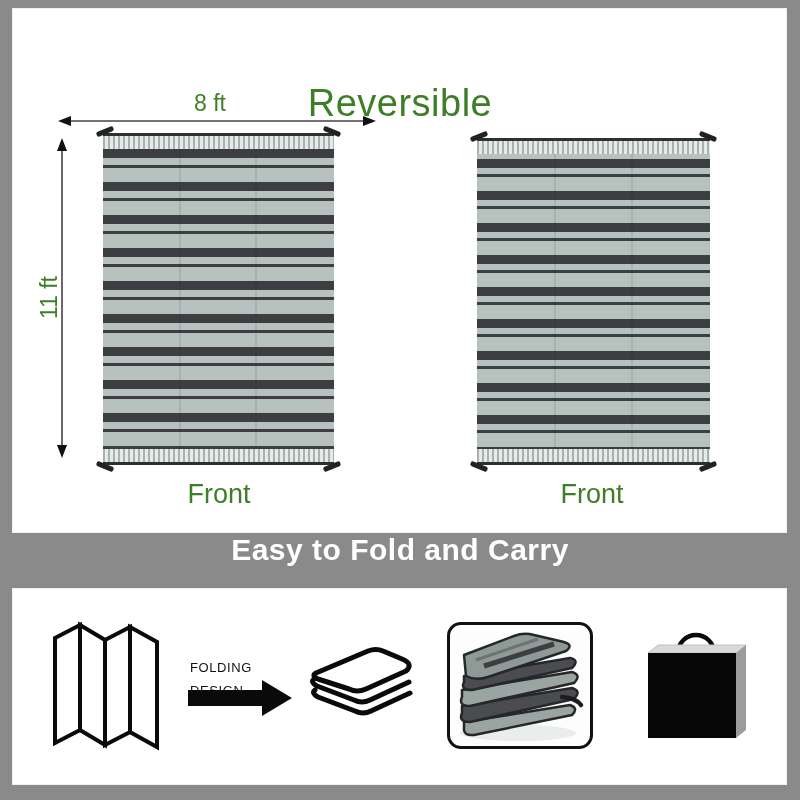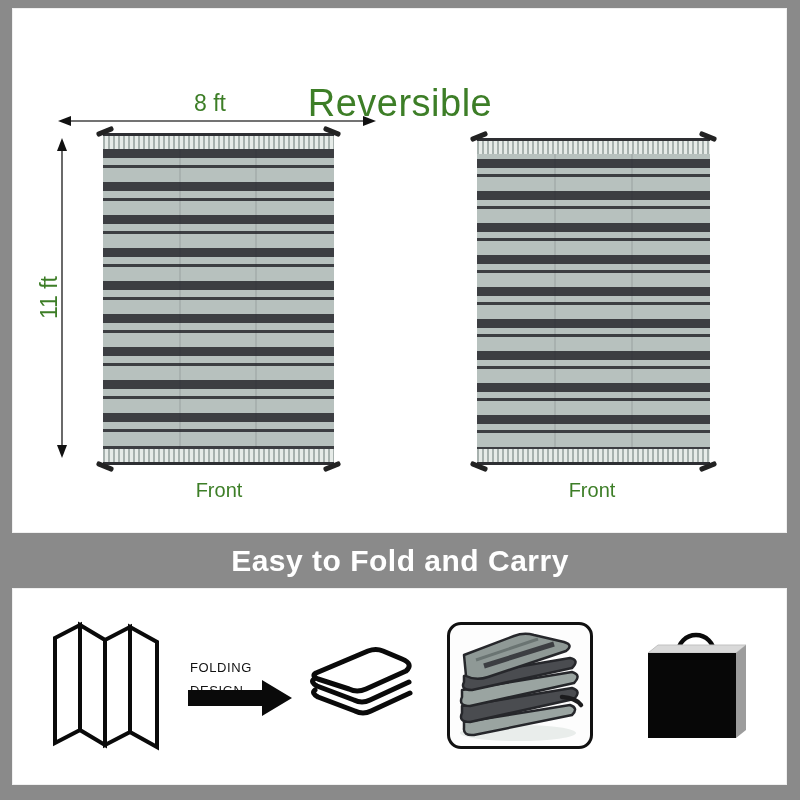--- a/index.html
+++ b/index.html
@@ -17,21 +17,21 @@
   }
   #top-panel{top:8px;height:525px;}
   #bottom-panel{top:588px;height:197px;}
 
   .green-text{color:var(--accent-green,#3d7e27);}
   #title{
     position:absolute;top:34px;left:0;width:800px;text-align:center;
     font-size:38px;letter-spacing:0.5px;margin-top:48px;
   }
   .view-label{
-    position:absolute;top:479px;width:200px;text-align:center;font-size:20px;
+    position:absolute;top:479px;width:200px;text-align:center;font-size:27px;
   }
   #front-label{left:119px;}
   #back-label{left:492px;}
 
   #width-label{
     position:absolute;top:90px;left:110px;width:200px;text-align:center;font-size:23px;
   }
   #height-label{
     position:absolute;top:284px;left:-6px;width:110px;text-align:center;font-size:23px;
     transform:rotate(-90deg);transform-origin:center center;
@@ -76,21 +76,21 @@
     position:absolute;width:18px;height:5px;background:#222;border-radius:2px;
   }
   .tab.tl{left:-7px;top:-4px;transform:rotate(-22deg);}
   .tab.tr{right:-7px;top:-4px;transform:rotate(22deg);}
   .tab.bl{left:-7px;bottom:-4px;transform:rotate(22deg);}
   .tab.br{right:-7px;bottom:-4px;transform:rotate(-22deg);}
 
   
   #banner{
     position:absolute;top:533px;left:0;width:800px;height:55px;
-    display:flex;align-items:center;justify-content:center;
+    display:flex;align-items:flex-start;justify-content:center;
     color:#ffffff;font-size:30px;font-weight:bold;letter-spacing:0.5px;
   }
 
   
   .icon-abs{position:absolute;}
   #folding-label{
     position:absolute;left:190px;top:656px;
     font-size:13px;line-height:23px;color:var(--icon-black,#111);
     white-space:pre-line;letter-spacing:0.6px;
   }

